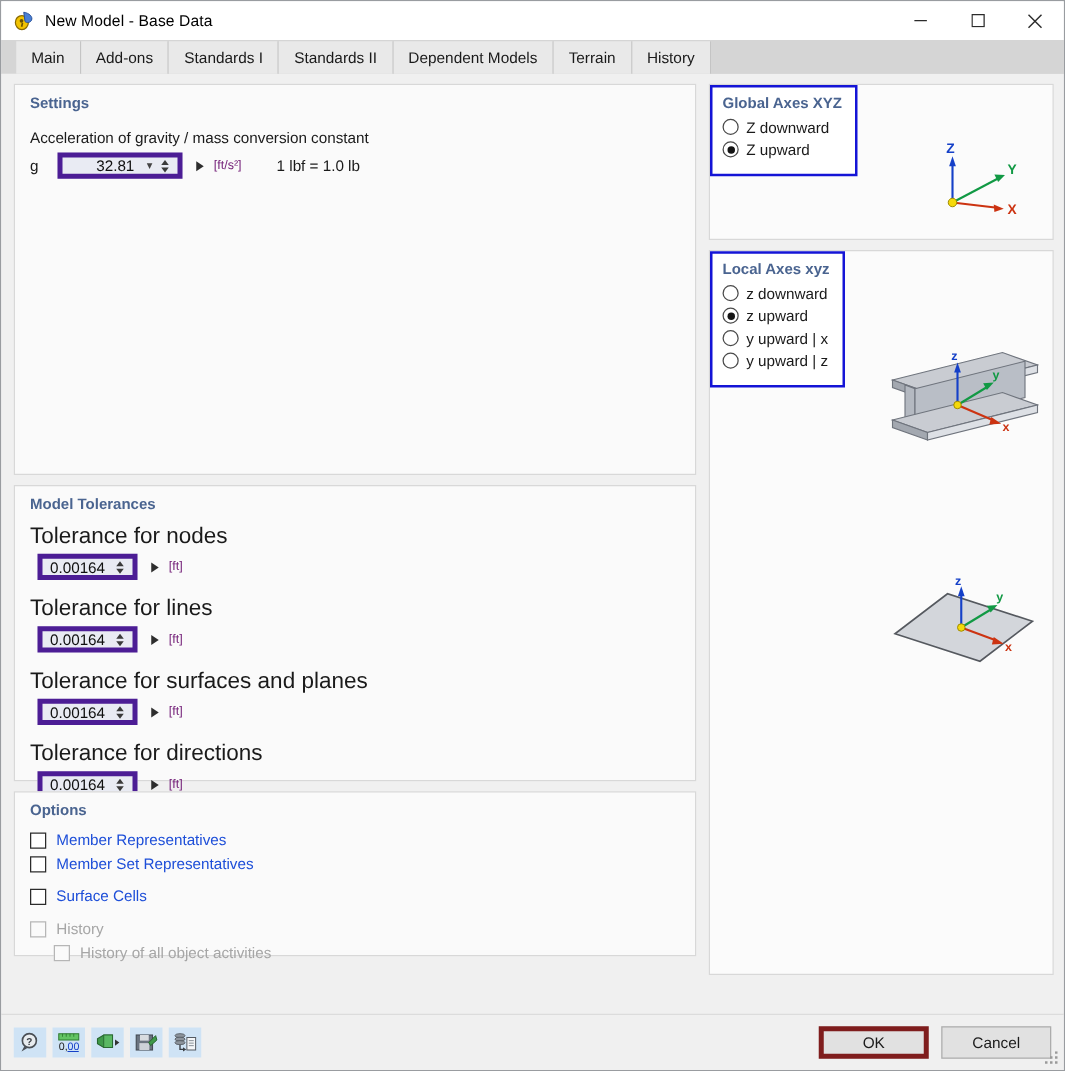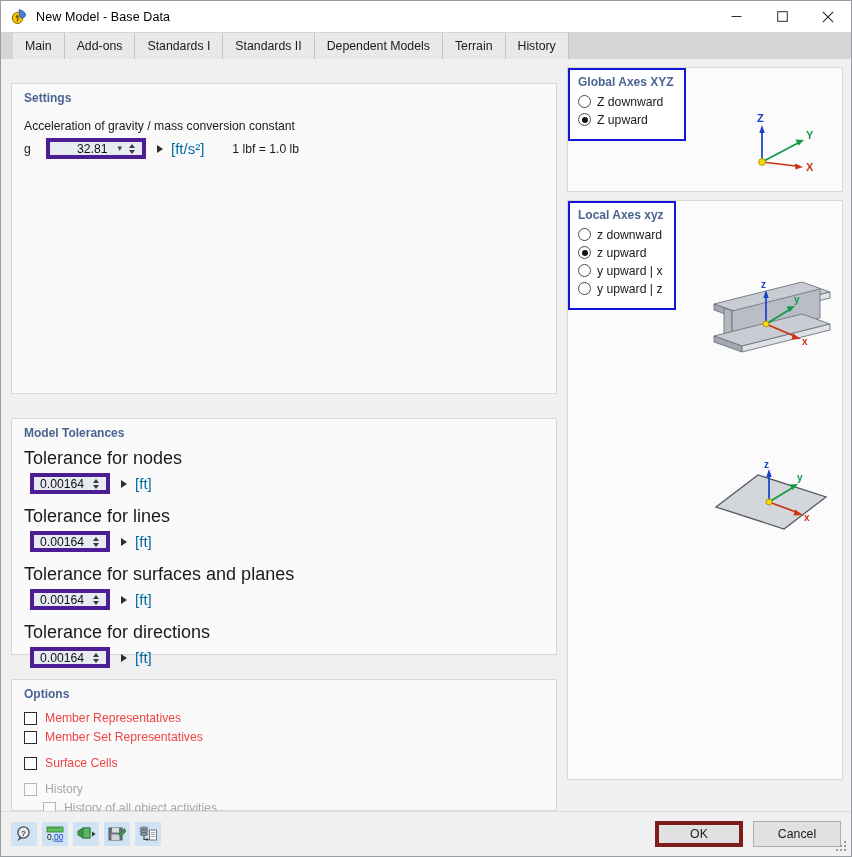--- a/index.html
+++ b/index.html
@@ -65,21 +65,20 @@
     display:flex;
     gap:10px;
     overflow:hidden;
   }
   .col-left { width:546px; display:flex; flex-direction:column; gap:8px; flex:0 0 546px;}
   .col-right { width:276px; display:flex; flex-direction:column; gap:8px; flex:0 0 276px;}
 
   .panel {
     background:#fafafa;
     border:1px solid #d8d8d8;
-    margin-top:16px;
   }
   .panel-title {
     color:#4a6490; font-weight:bold; font-size:12px;
     padding:7px 12px 2px 12px;
   }
   .panel-inner { padding:4px 12px 12px 12px; }
 
   .section-label { font-size:12.2px; color:#1a1a1a; margin:8px 0 5px 0; }
 
   
@@ -95,38 +94,38 @@
   }
   .numfield .val {
     flex:1 1 auto; text-align:right; font-size:12.2px; padding-right:6px; color:#101010;
   }
   .chev { font-size:9px; color:#444; padding:0 4px; line-height:1; }
   .spinner { display:flex; flex-direction:column; justify-content:center; padding:0 3px; }
   .spinner .up, .spinner .dn { width:0;height:0;border-left:3.5px solid transparent;border-right:3.5px solid transparent;}
   .spinner .up { border-bottom:4px solid #3a3a3a; margin-bottom:2px;}
   .spinner .dn { border-top:4px solid #3a3a3a; }
   .play { width:0;height:0;border-top:4.5px solid transparent;border-bottom:4.5px solid transparent;border-left:6px solid #2d2d2d; margin-left:3px;}
-  .unit { font-size:15px; color:#0369a1; }
+  .unit { font-size:10px; color:#701a75; }
   .note { font-size:12.2px; color:#1a1a1a; margin-left:20px; }
 
   .tol-block { margin-bottom:12px; }
   .tol-block:last-child { margin-bottom:2px; }
   .tol-label { font-size:18px; margin-bottom:4px; }
   .tol-field-row { display:flex; align-items:center; gap:8px; padding-left:6px;}
   .tol-field { min-width:80px; }
 
   
   .chk-row { display:flex; align-items:center; gap:8px; margin-bottom:5px; }
   .chk-row.gap-top { margin-top:12px; }
   .chk-row.indent { padding-left:19px; }
   .chk {
     width:13px; height:13px; border:1.4px solid #2b2b2b; background:#fff; flex:0 0 13px;
   }
   .chk.disabled { border-color:#b6b6b6; background:#fafafa;}
-  .chk-label { font-size:12.2px; color:#ef4444; }
+  .chk-label { font-size:12.2px; color:#1d4ed8; }
   .chk-label.disabled { color:#a6a6a6; }
 
   
   .axes-panel {
     background:#fbfbfb; border:1px solid #d8d8d8;
     position:relative;
     display:flex;
   }
   .axes-box {
     border:2px solid #1414d6;

